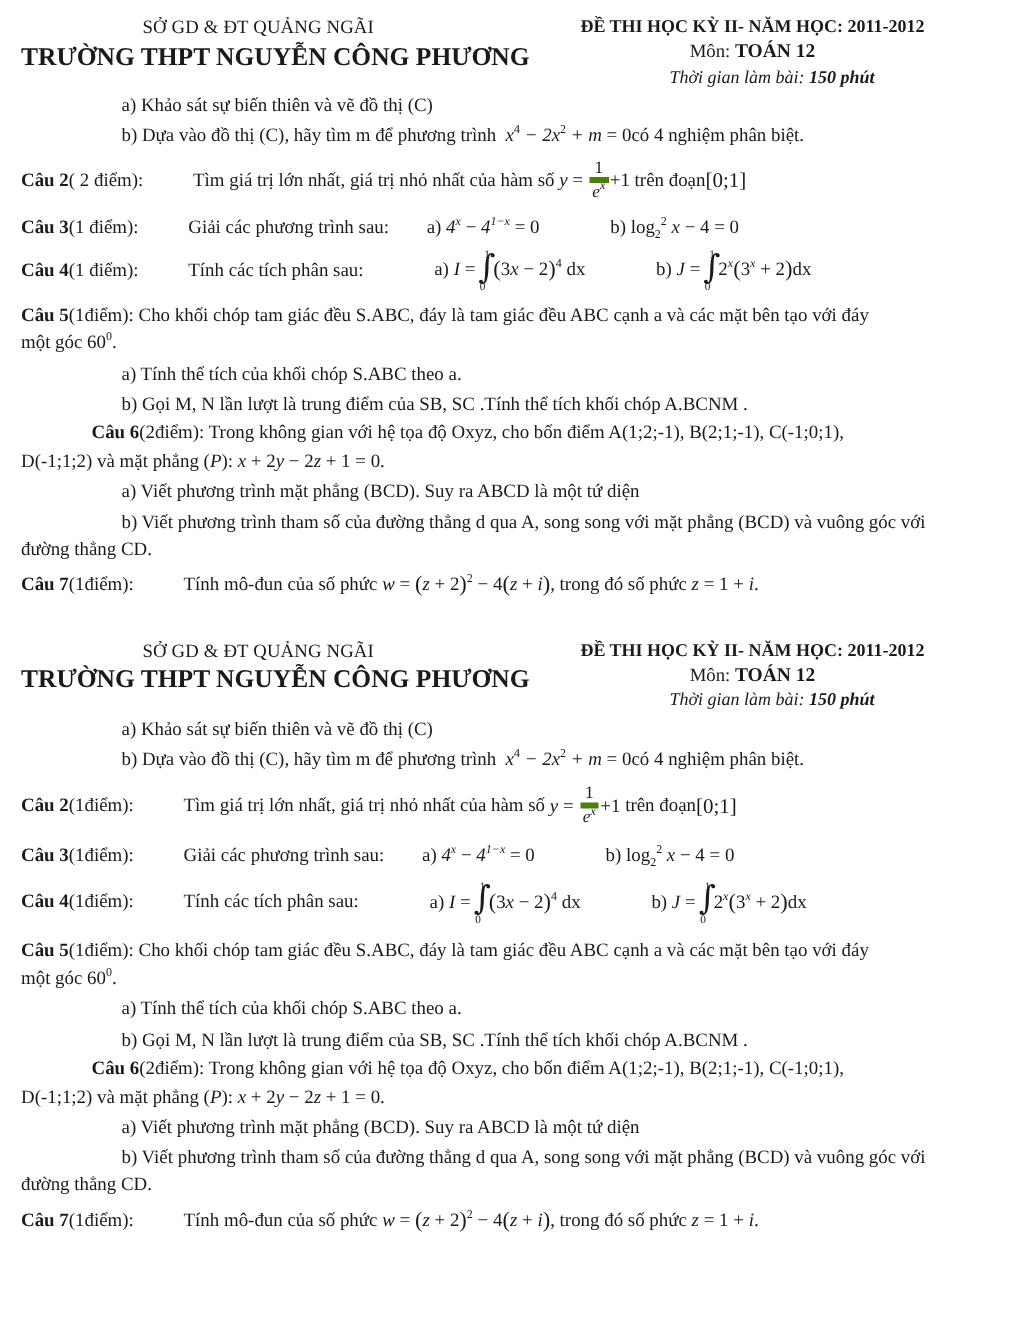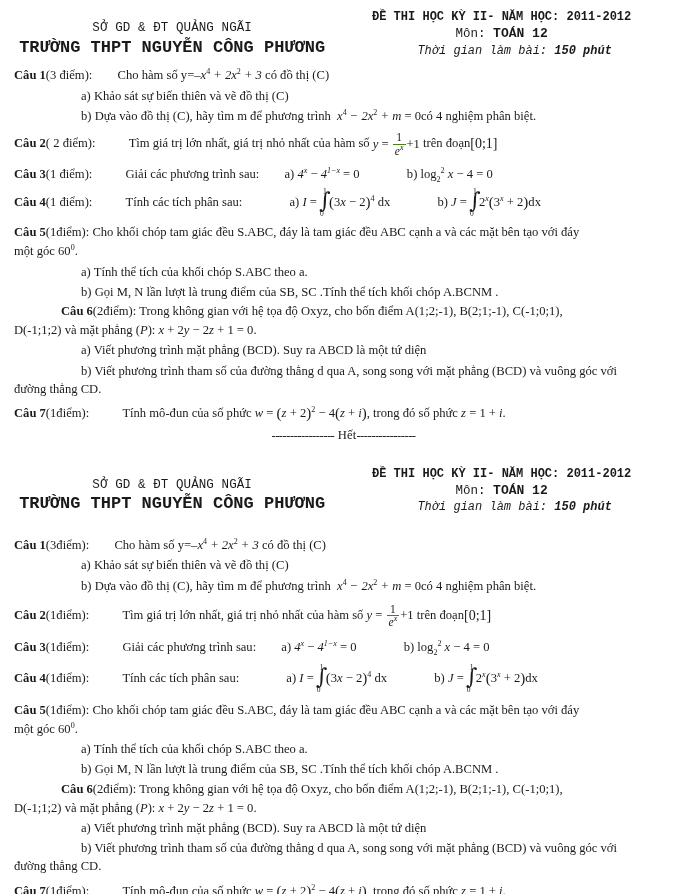--- a/index.html
+++ b/index.html
@@ -25,22 +25,21 @@
     padding: 0 14px;
     box-sizing: border-box;
   }
   .copy-1 { padding-top: 10px; }
   .copy-2 { padding-top: 24px; }
 
   
   .hdr {
     display: flex;
     width: 100%;
-    align-items: flex-end;
-    font-family: Liberation Mono, monospace;
+    align-items: flex-start;
   }
   .hdr-left {
     width: 48%;
     text-align: center;
     padding-top: 1px;
   }
   .hdr-right {
     width: 52%;
     text-align: center;
   }
@@ -117,21 +116,21 @@
     vertical-align: middle;
     text-align: center;
     line-height: 1.05;
     margin: 0 1px;
     position: relative;
     top: -1px;
   }
   .frac .num { display: block; font-style: normal; font-size: 11.5px; padding: 0 2px; }
   .frac .den {
     display: block;
-    border-top: 1px solid #4d7c0f;
+    border-top: 4px solid #4d7c0f;
     font-style: italic;
     font-size: 11.5px;
     padding: 0 2px;
   }
   .intg {
     display: inline-block;
     position: relative;
     vertical-align: middle;
     width: 10px;
     height: 26px;
@@ -192,25 +191,20 @@
         <div class="school-dept">SỞ GD &amp; ĐT QUẢNG NGÃI</div>
         <div class="school-name">TRƯỜNG THPT NGUYỄN CÔNG PHƯƠNG</div>
       </div>
       <div class="hdr-right">
         <div class="exam-title">ĐỀ THI HỌC KỲ II- NĂM HỌC: 2011-2012</div>
         <div class="subject-line"><span>Môn:</span> <span class="b">TOÁN 12</span></div>
         <div class="time-line"><span>Thời gian làm bài:</span> <span class="b">150 phút</span></div>
       </div>
     </div>
 
-    <div class="qblock">
-      <span class="qlabel">Câu 1</span><span>(3 điểm):</span>
-      <span class="gap-a"></span><span>Cho hàm số y=</span><span class="m">–<span class="m">x</span><sup class="en">4</sup> + 2<span class="m">x</span><sup class="en">2</sup> + 3</span>
-      <span>có đồ thị (C)</span>
-    </div>
     <div class="sub tight">a) Khảo sát sự biến thiên và vẽ đồ thị (C)</div>
     <div class="sub tight"><span>b) Dựa vào đồ thị (C), hãy tìm m để phương trình</span>
       <span class="m">&nbsp;x<sup class="en">4</sup> − 2x<sup class="en">2</sup> + m <span class="mr">= 0</span></span><span>có 4  nghiệm  phân biệt.</span></div>
 
     <div class="qblock">
       <span class="qlabel">Câu 2</span><span>( 2 điểm):</span>
       <span class="gap-c"></span><span>Tìm giá  trị lớn nhất, giá trị nhỏ nhất của hàm số</span>
       <span class="m">y <span class="mr">=</span> <span class="frac"><span class="num">1</span><span class="den">e<sup class="e">x</sup></span></span><span class="mr">+1</span></span>
       <span>trên đoạn</span><span class="bracket">[0;1]</span>
     </div>
@@ -247,42 +241,36 @@
     <div class="sub tight">b) Viết phương trình tham số của đường thẳng d qua A, song song với mặt phẳng (BCD) và vuông góc với</div>
     <div class="cont">đường thẳng CD.</div>
 
     <div class="qblock" style="margin-top:4px">
       <span class="qlabel">Câu 7</span><span>(1điểm):</span>
       <span class="gap-c"></span><span>Tính mô-đun của số phức</span>
       <span class="m">w <span class="mr">=</span> <span class="paren-big">(</span>z <span class="mr">+ 2</span><span class="paren-big">)</span><sup class="en">2</sup> <span class="mr">− 4</span><span class="paren-big">(</span>z <span class="mr">+</span> i<span class="paren-big">)</span></span><span>, trong đó số phức</span>
       <span class="m">z <span class="mr">= 1 +</span> i</span><span>.</span>
     </div>
 
-    <div class="footer"><span class="dash">-----------------</span> <span>Hết</span><span class="dash">----------------</span></div>
   </div>
 
   <div class="exam-copy copy-2">
 
     <div class="hdr">
       <div class="hdr-left">
         <div class="school-dept">SỞ GD &amp; ĐT QUẢNG NGÃI</div>
         <div class="school-name">TRƯỜNG THPT NGUYỄN CÔNG PHƯƠNG</div>
       </div>
       <div class="hdr-right">
         <div class="exam-title">ĐỀ THI HỌC KỲ II- NĂM HỌC: 2011-2012</div>
         <div class="subject-line"><span>Môn:</span> <span class="b">TOÁN 12</span></div>
         <div class="time-line"><span>Thời gian làm bài:</span> <span class="b">150 phút</span></div>
       </div>
     </div>
 
-    <div class="qblock" style="margin-top:20px">
-      <span class="qlabel">Câu 1</span><span>(3điểm):</span>
-      <span class="gap-a"></span><span>Cho hàm số y=</span><span class="m">–<span class="m">x</span><sup class="en">4</sup> + 2<span class="m">x</span><sup class="en">2</sup> + 3</span>
-      <span>có đồ thị (C)</span>
-    </div>
     <div class="sub tight">a) Khảo sát sự biến thiên và vẽ đồ thị (C)</div>
     <div class="sub tight"><span>b) Dựa vào đồ thị (C), hãy tìm m để phương trình</span>
       <span class="m">&nbsp;x<sup class="en">4</sup> − 2x<sup class="en">2</sup> + m <span class="mr">= 0</span></span><span>có 4  nghiệm  phân biệt.</span></div>
 
     <div class="qblock">
       <span class="qlabel">Câu 2</span><span>(1điểm):</span>
       <span class="gap-c"></span><span>Tìm giá  trị lớn nhất, giá trị nhỏ nhất của hàm số</span>
       <span class="m">y <span class="mr">=</span> <span class="frac"><span class="num">1</span><span class="den">e<sup class="e">x</sup></span></span><span class="mr">+1</span></span>
       <span>trên đoạn</span><span class="bracket">[0;1]</span>
     </div>

